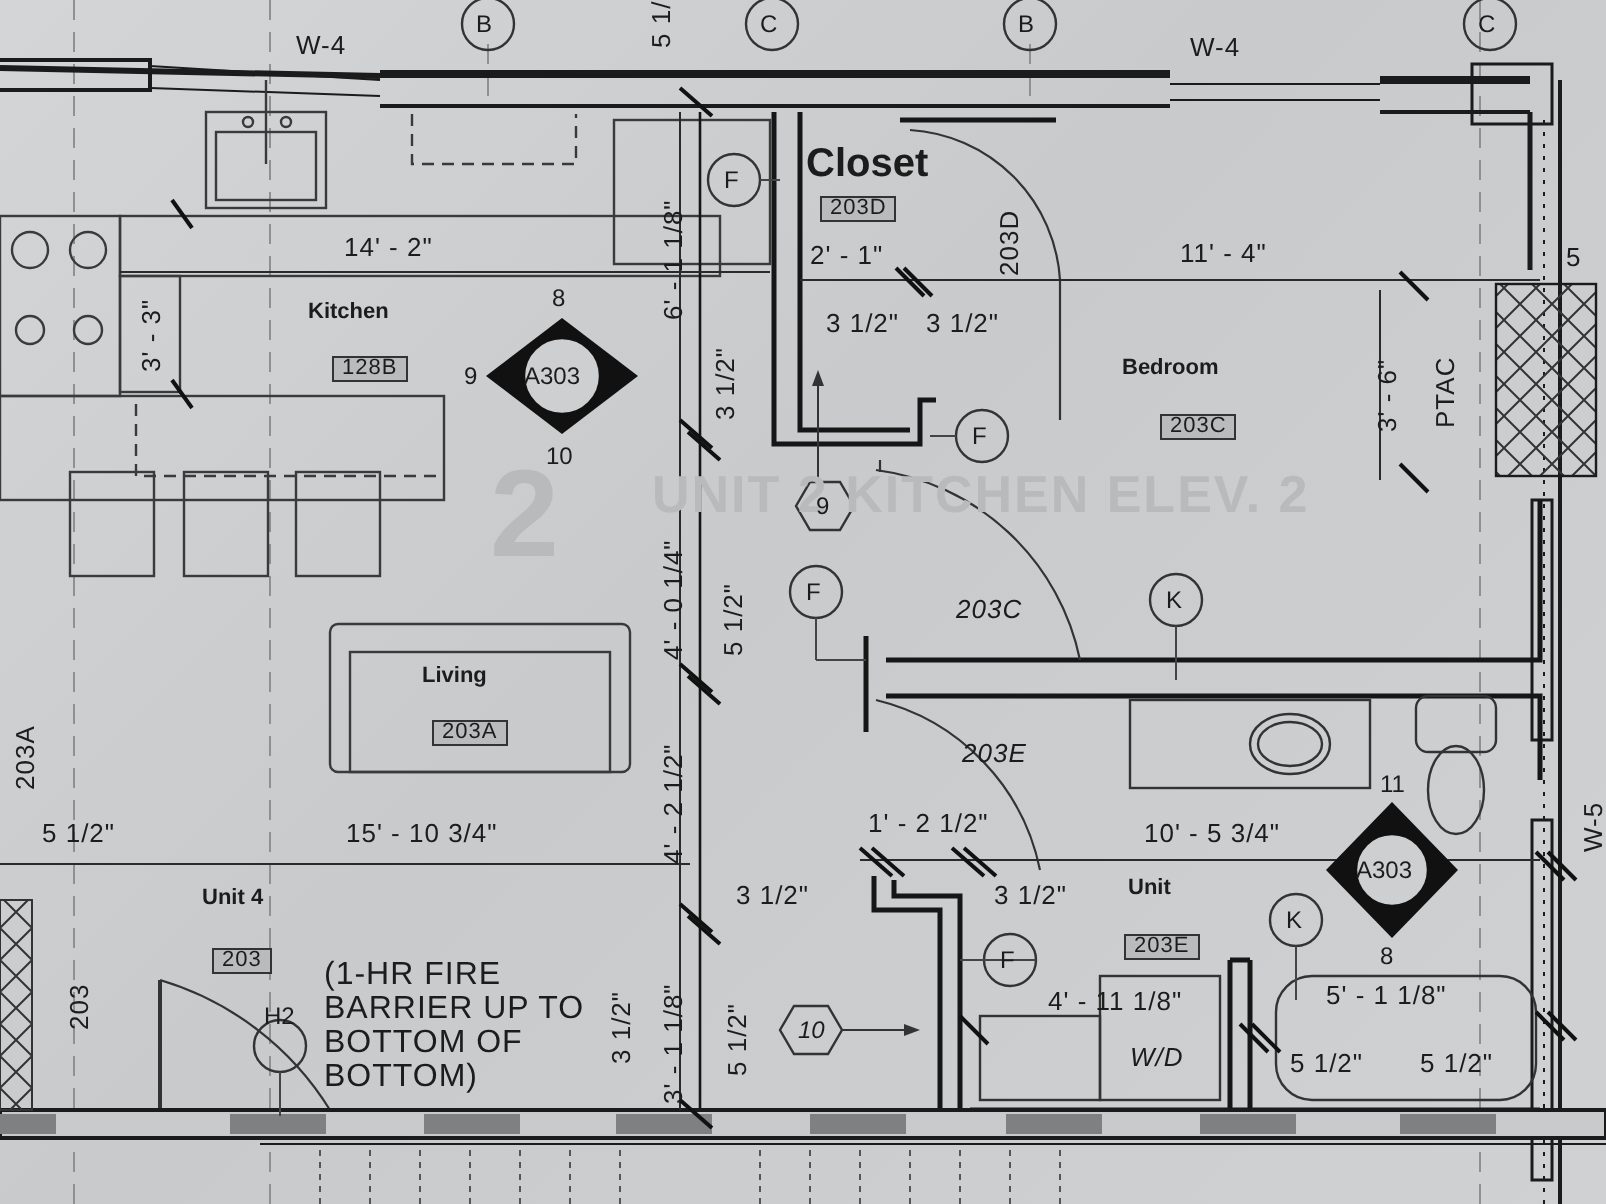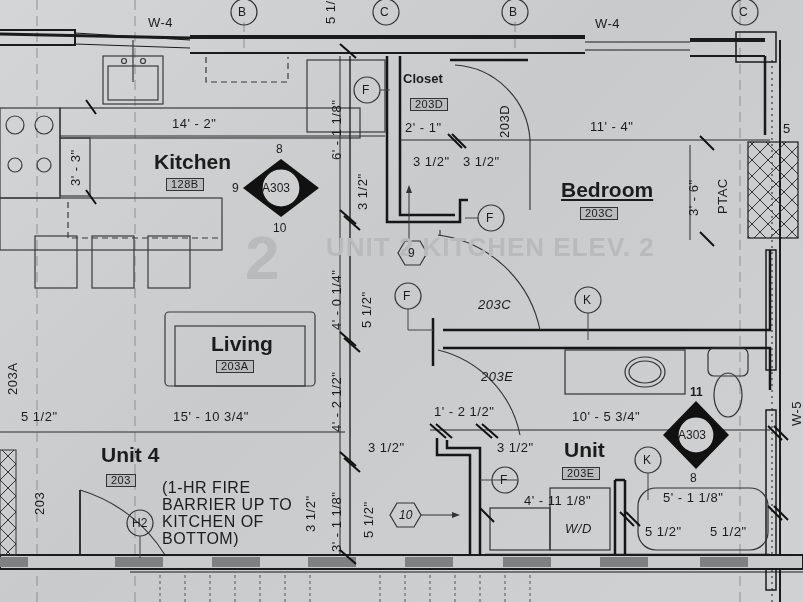--- a/index.html
+++ b/index.html
@@ -1,21 +1,21 @@
 <!DOCTYPE html>
 <html><head>
 <meta charset="utf-8">
 <style>
   html,body{margin:0;padding:0;}
   body{width:803px;height:602px;overflow:hidden;background:#c9cbcc;font-family:"Liberation Sans",sans-serif;}
   #plan{position:absolute;left:0;top:0;width:803px;height:602px;
     background:linear-gradient(135deg,#d3d5d6 0%,#c8cacb 45%,#cfd1d2 100%);}
   svg{position:absolute;left:0;top:0;}
   .lbl{position:absolute;color:#1c1c1c;white-space:nowrap;line-height:1;}
-  .room{font-weight:bold;font-size:21px;}
+  .room{font-weight:bold;font-size:11px;}
   .tag{font-size:11px;border:1px solid #333;background:#b9bbbc;padding:0 4px;font-family:"Liberation Sans",sans-serif;letter-spacing:0.5px;}
   .dim{font-size:13px;letter-spacing:0.5px;}
   .vert{transform-origin:left top;transform:rotate(-90deg);}
   .note{font-size:16px;line-height:17px;letter-spacing:0.5px;}
   .bubble-txt{font-size:12px;text-align:center;}
   .ghost{position:absolute;color:#b8babb;font-weight:bold;}
 </style>
 </head>
 <body>
 
@@ -247,39 +247,39 @@
 <div class="lbl bubble-txt" style="left:509px;top:6px;">B</div>
 <div class="lbl bubble-txt" style="left:739px;top:6px;">C</div>
 
 <div class="lbl dim" style="left:148px;top:16px;">W-4</div>
 <div class="lbl dim" style="left:595px;top:17px;">W-4</div>
 <div class="lbl dim vert" style="left:790px;top:426px;">W-5</div>
 
 <div class="lbl room" style="left:154px;top:151px;">Kitchen</div>
 <div class="lbl tag" style="left:166px;top:178px;">128B</div>
 
-<div class="lbl room" style="left:403px;top:72px;font-size:13px;">Closet</div>
+<div class="lbl room" style="left:403px;top:72px;font-size:20px;">Closet</div>
 <div class="lbl tag" style="left:410px;top:98px;">203D</div>
 
-<div class="lbl room" style="left:561px;top:179px;text-decoration:underline;">Bedroom</div>
+<div class="lbl room" style="left:561px;top:179px;">Bedroom</div>
 <div class="lbl tag" style="left:580px;top:207px;">203C</div>
 
 <div class="lbl room" style="left:211px;top:333px;">Living</div>
 <div class="lbl tag" style="left:216px;top:360px;">203A</div>
 
 <div class="lbl room" style="left:564px;top:439px;">Unit</div>
 <div class="lbl tag" style="left:562px;top:467px;">203E</div>
 
 <div class="lbl room" style="left:101px;top:444px;">Unit 4</div>
 <div class="lbl tag" style="left:106px;top:474px;">203</div>
 
 <div class="lbl note" style="left:162px;top:479px;">
   <div>(1-HR FIRE</div>
   <div>BARRIER UP TO</div>
-  <div>KITCHEN OF</div>
+  <div>BOTTOM OF</div>
   <div>BOTTOM)</div>
 </div>
 
 <div class="lbl dim vert" style="left:498px;top:138px;">203D</div>
 <div class="lbl dim" style="left:478px;top:298px;font-style:italic;">203C</div>
 <div class="lbl dim" style="left:481px;top:370px;font-style:italic;">203E</div>
 <div class="lbl dim vert" style="left:6px;top:395px;">203A</div>
 <div class="lbl dim vert" style="left:33px;top:515px;">203</div>
 
 <div class="lbl dim" style="left:172px;top:117px;">14' - 2"</div>
@@ -310,27 +310,27 @@
 <div class="lbl dim" style="left:565px;top:522px;font-style:italic;">W/D</div>
 <div class="lbl dim" style="left:663px;top:491px;">5' - 1 1/8"</div>
 <div class="lbl dim" style="left:645px;top:525px;">5 1/2"</div>
 <div class="lbl dim" style="left:710px;top:525px;">5 1/2"</div>
 
 <div class="lbl" style="left:262px;top:182px;font-size:12px;">A303</div>
 <div class="lbl" style="left:276px;top:143px;font-size:12px;">8</div>
 <div class="lbl" style="left:232px;top:182px;font-size:12px;">9</div>
 <div class="lbl" style="left:273px;top:222px;font-size:12px;">10</div>
 <div class="lbl" style="left:678px;top:429px;font-size:12px;">A303</div>
-<div class="lbl" style="left:690px;top:386px;font-size:12px;font-weight:bold;">11</div>
+<div class="lbl" style="left:690px;top:386px;font-size:12px;">11</div>
 <div class="lbl" style="left:690px;top:472px;font-size:12px;">8</div>
 
 <div class="lbl bubble-txt" style="left:362px;top:84px;">F</div>
 <div class="lbl bubble-txt" style="left:486px;top:212px;">F</div>
 <div class="lbl bubble-txt" style="left:403px;top:290px;">F</div>
 <div class="lbl bubble-txt" style="left:500px;top:474px;">F</div>
 <div class="lbl bubble-txt" style="left:583px;top:294px;">K</div>
 <div class="lbl bubble-txt" style="left:643px;top:454px;">K</div>
-<div class="lbl bubble-txt" style="left:132px;top:517px;">H2</div>
+<div class="lbl bubble-txt" style="left:132px;top:502px;">H2</div>
 
 <div class="lbl bubble-txt" style="left:408px;top:247px;">9</div>
 <div class="lbl bubble-txt" style="left:399px;top:509px;font-style:italic;">10</div>
 
 </div>
 
 </body></html>

